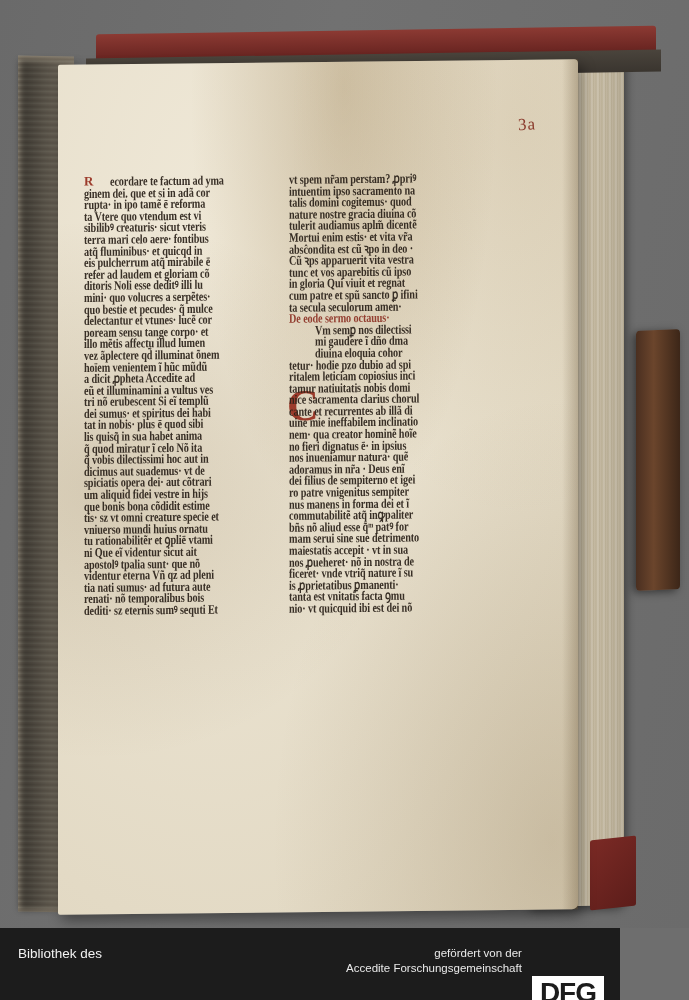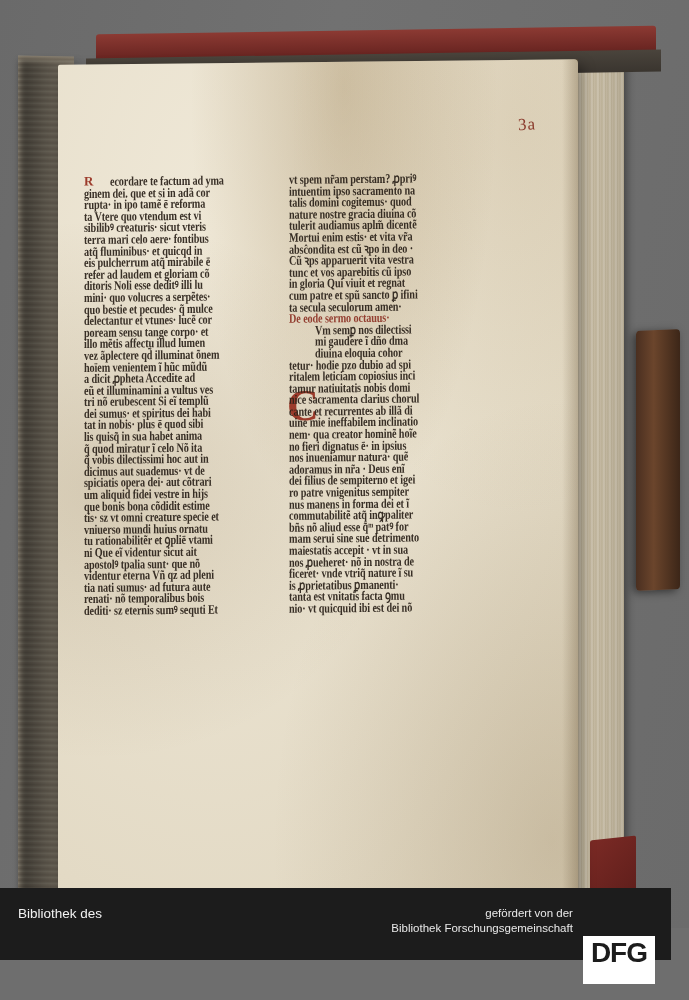--- a/index.html
+++ b/index.html
@@ -183,22 +183,22 @@
     font-size: 13px;
   }
   .init-c {  
     left: 213px; top: 212px;
     font-size: 44px;
   }
 
   
   .footer {
     position: absolute;
-    left: 0; top: 888px;
-    width: 671px; height: 72px;
+    left: 0; top: 928px;
+    width: 620px; height: 72px;
     background: #1c1c1c;
     color: #f2f2f2;
   }
   .footer-left {
     position: absolute;
     left: 18px; top: 16px;
     font-family: "Liberation Sans", sans-serif;
     font-size: 13.5px;
     line-height: 19px;
   }
@@ -338,19 +338,19 @@
     </div>
   </div>
 
   <div class="footer">
     <div class="footer-left">
       <div>Bibliothek des</div>
     </div>
     <div class="footer-right">
       <div class="dfg-text">
         <div>gefördert von der</div>
-        <div>Bibliothek Forschungsgemeinschaft</div>
+        <div>Accedite Forschungsgemeinschaft</div>
       </div>
       <div class="dfg-logo">DFG</div>
     </div>
   </div>
 
 </div>
 
 </body></html>

